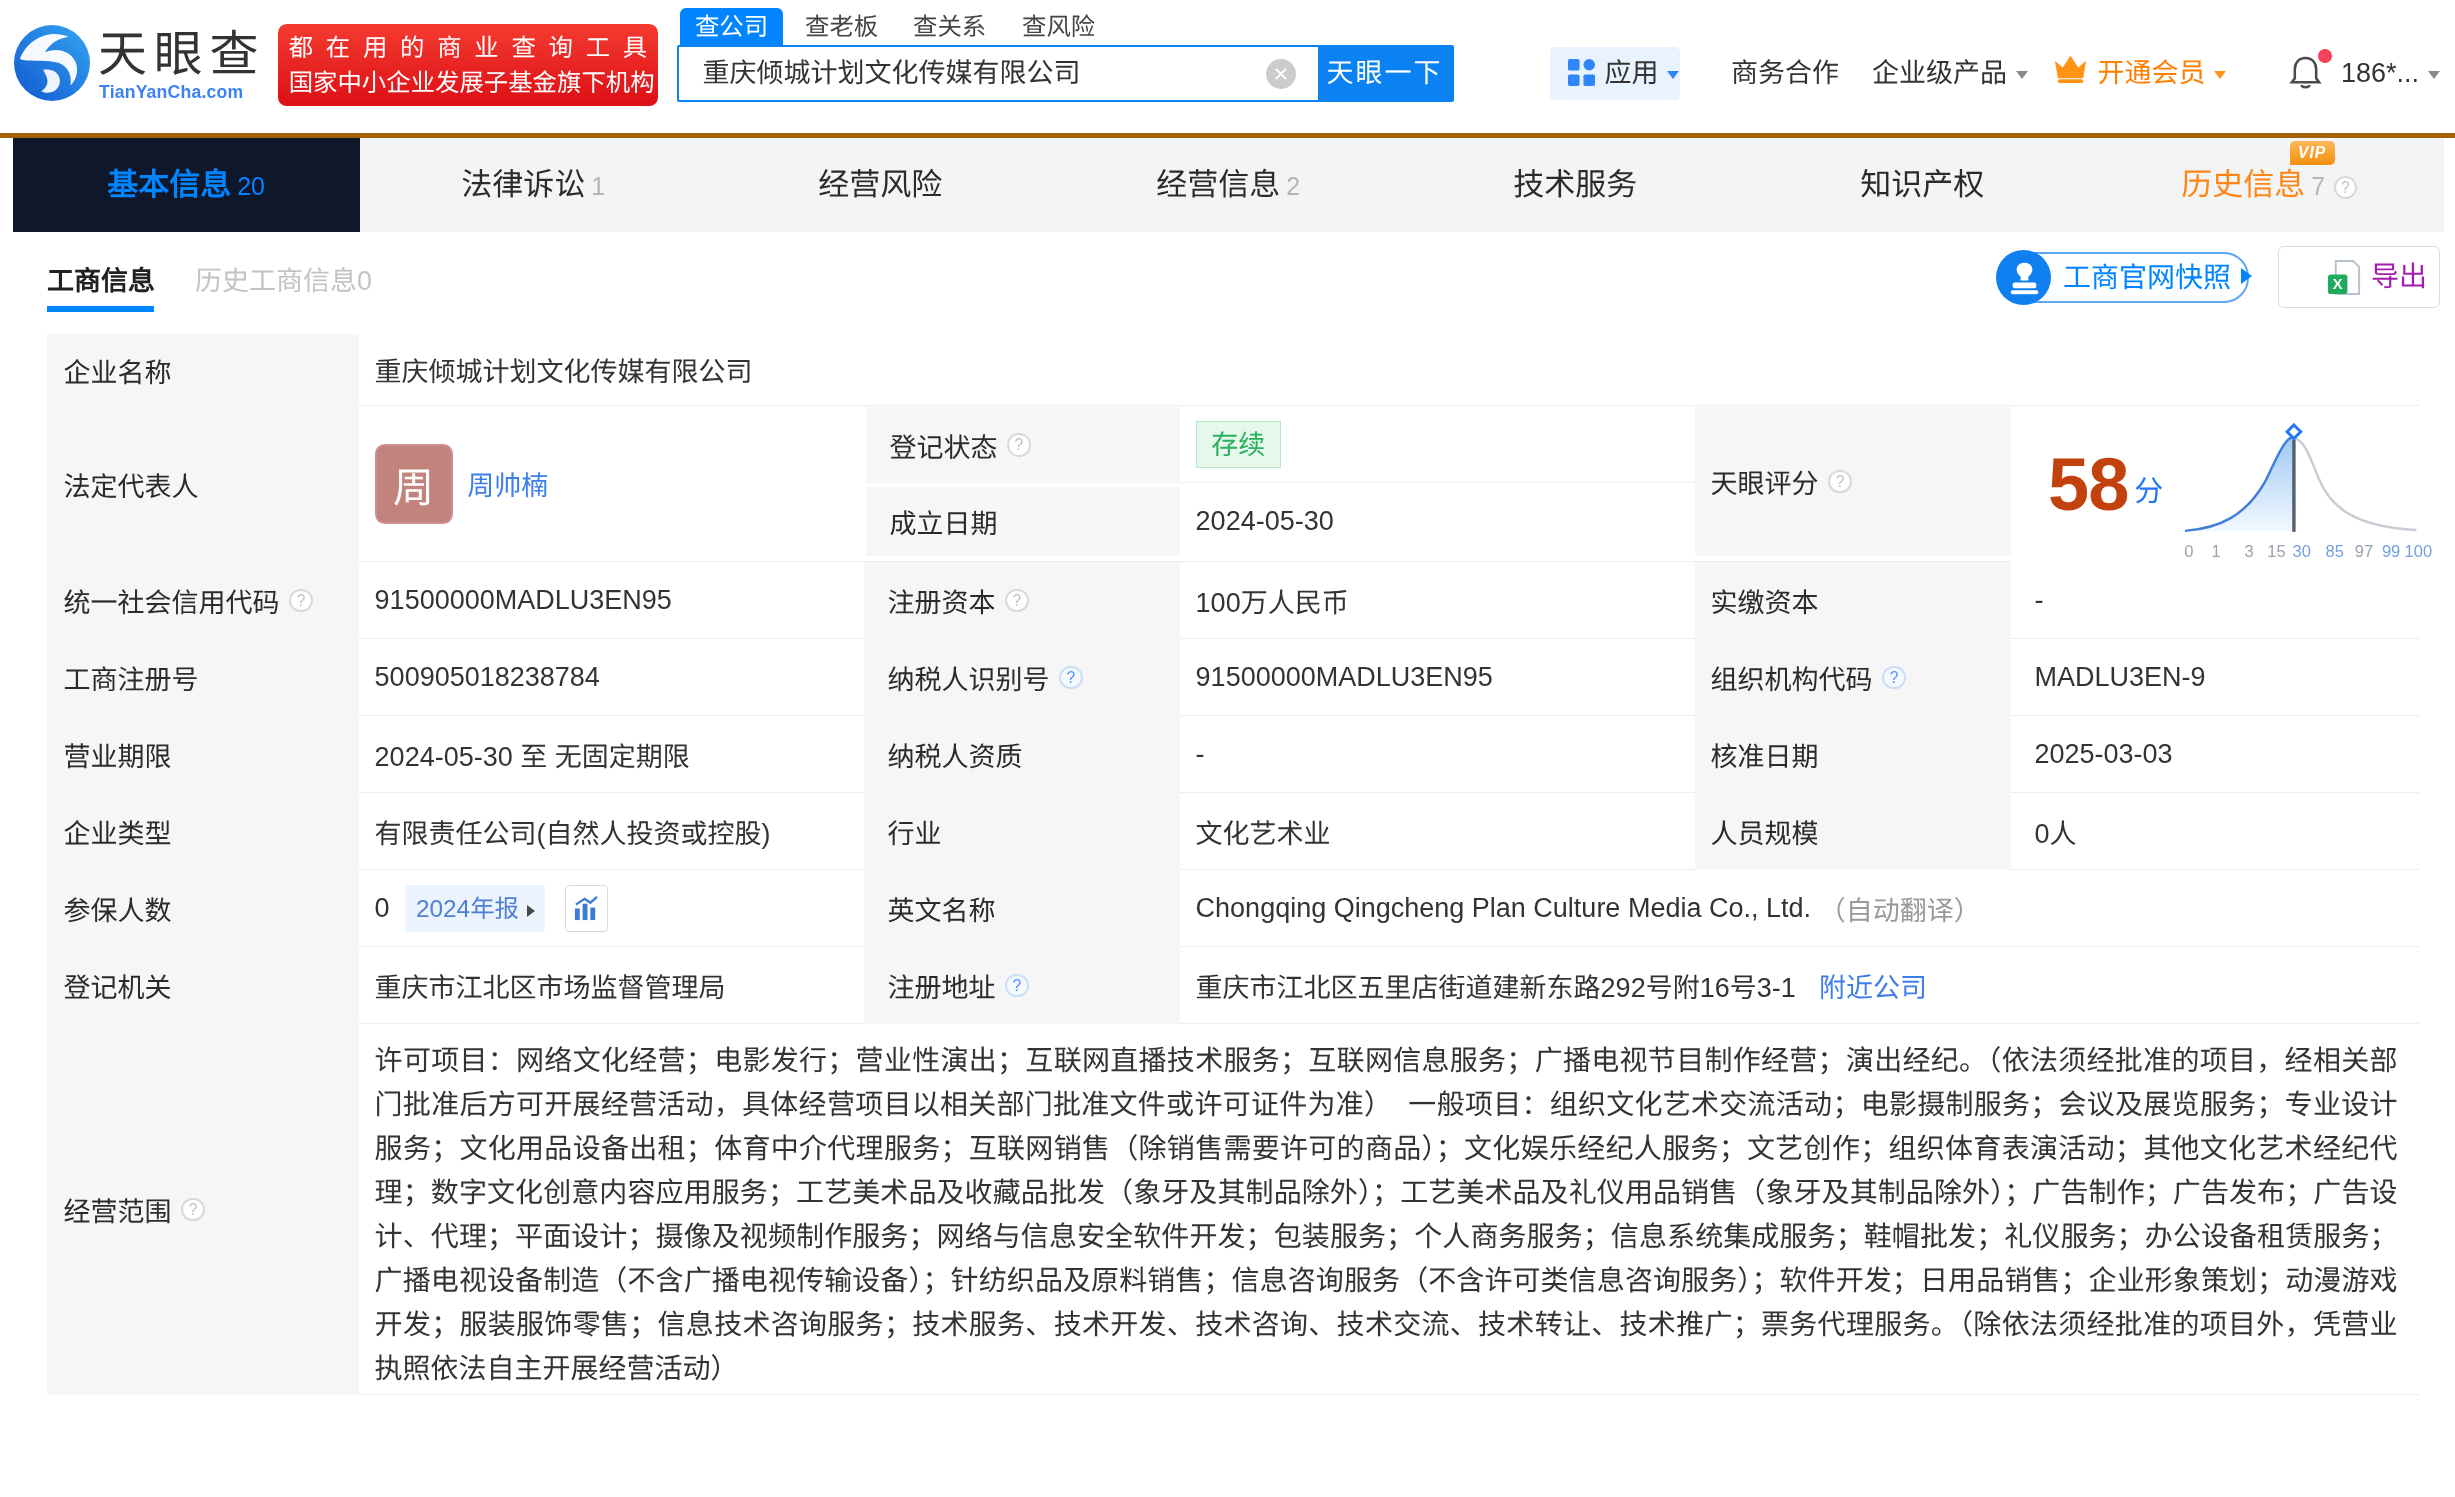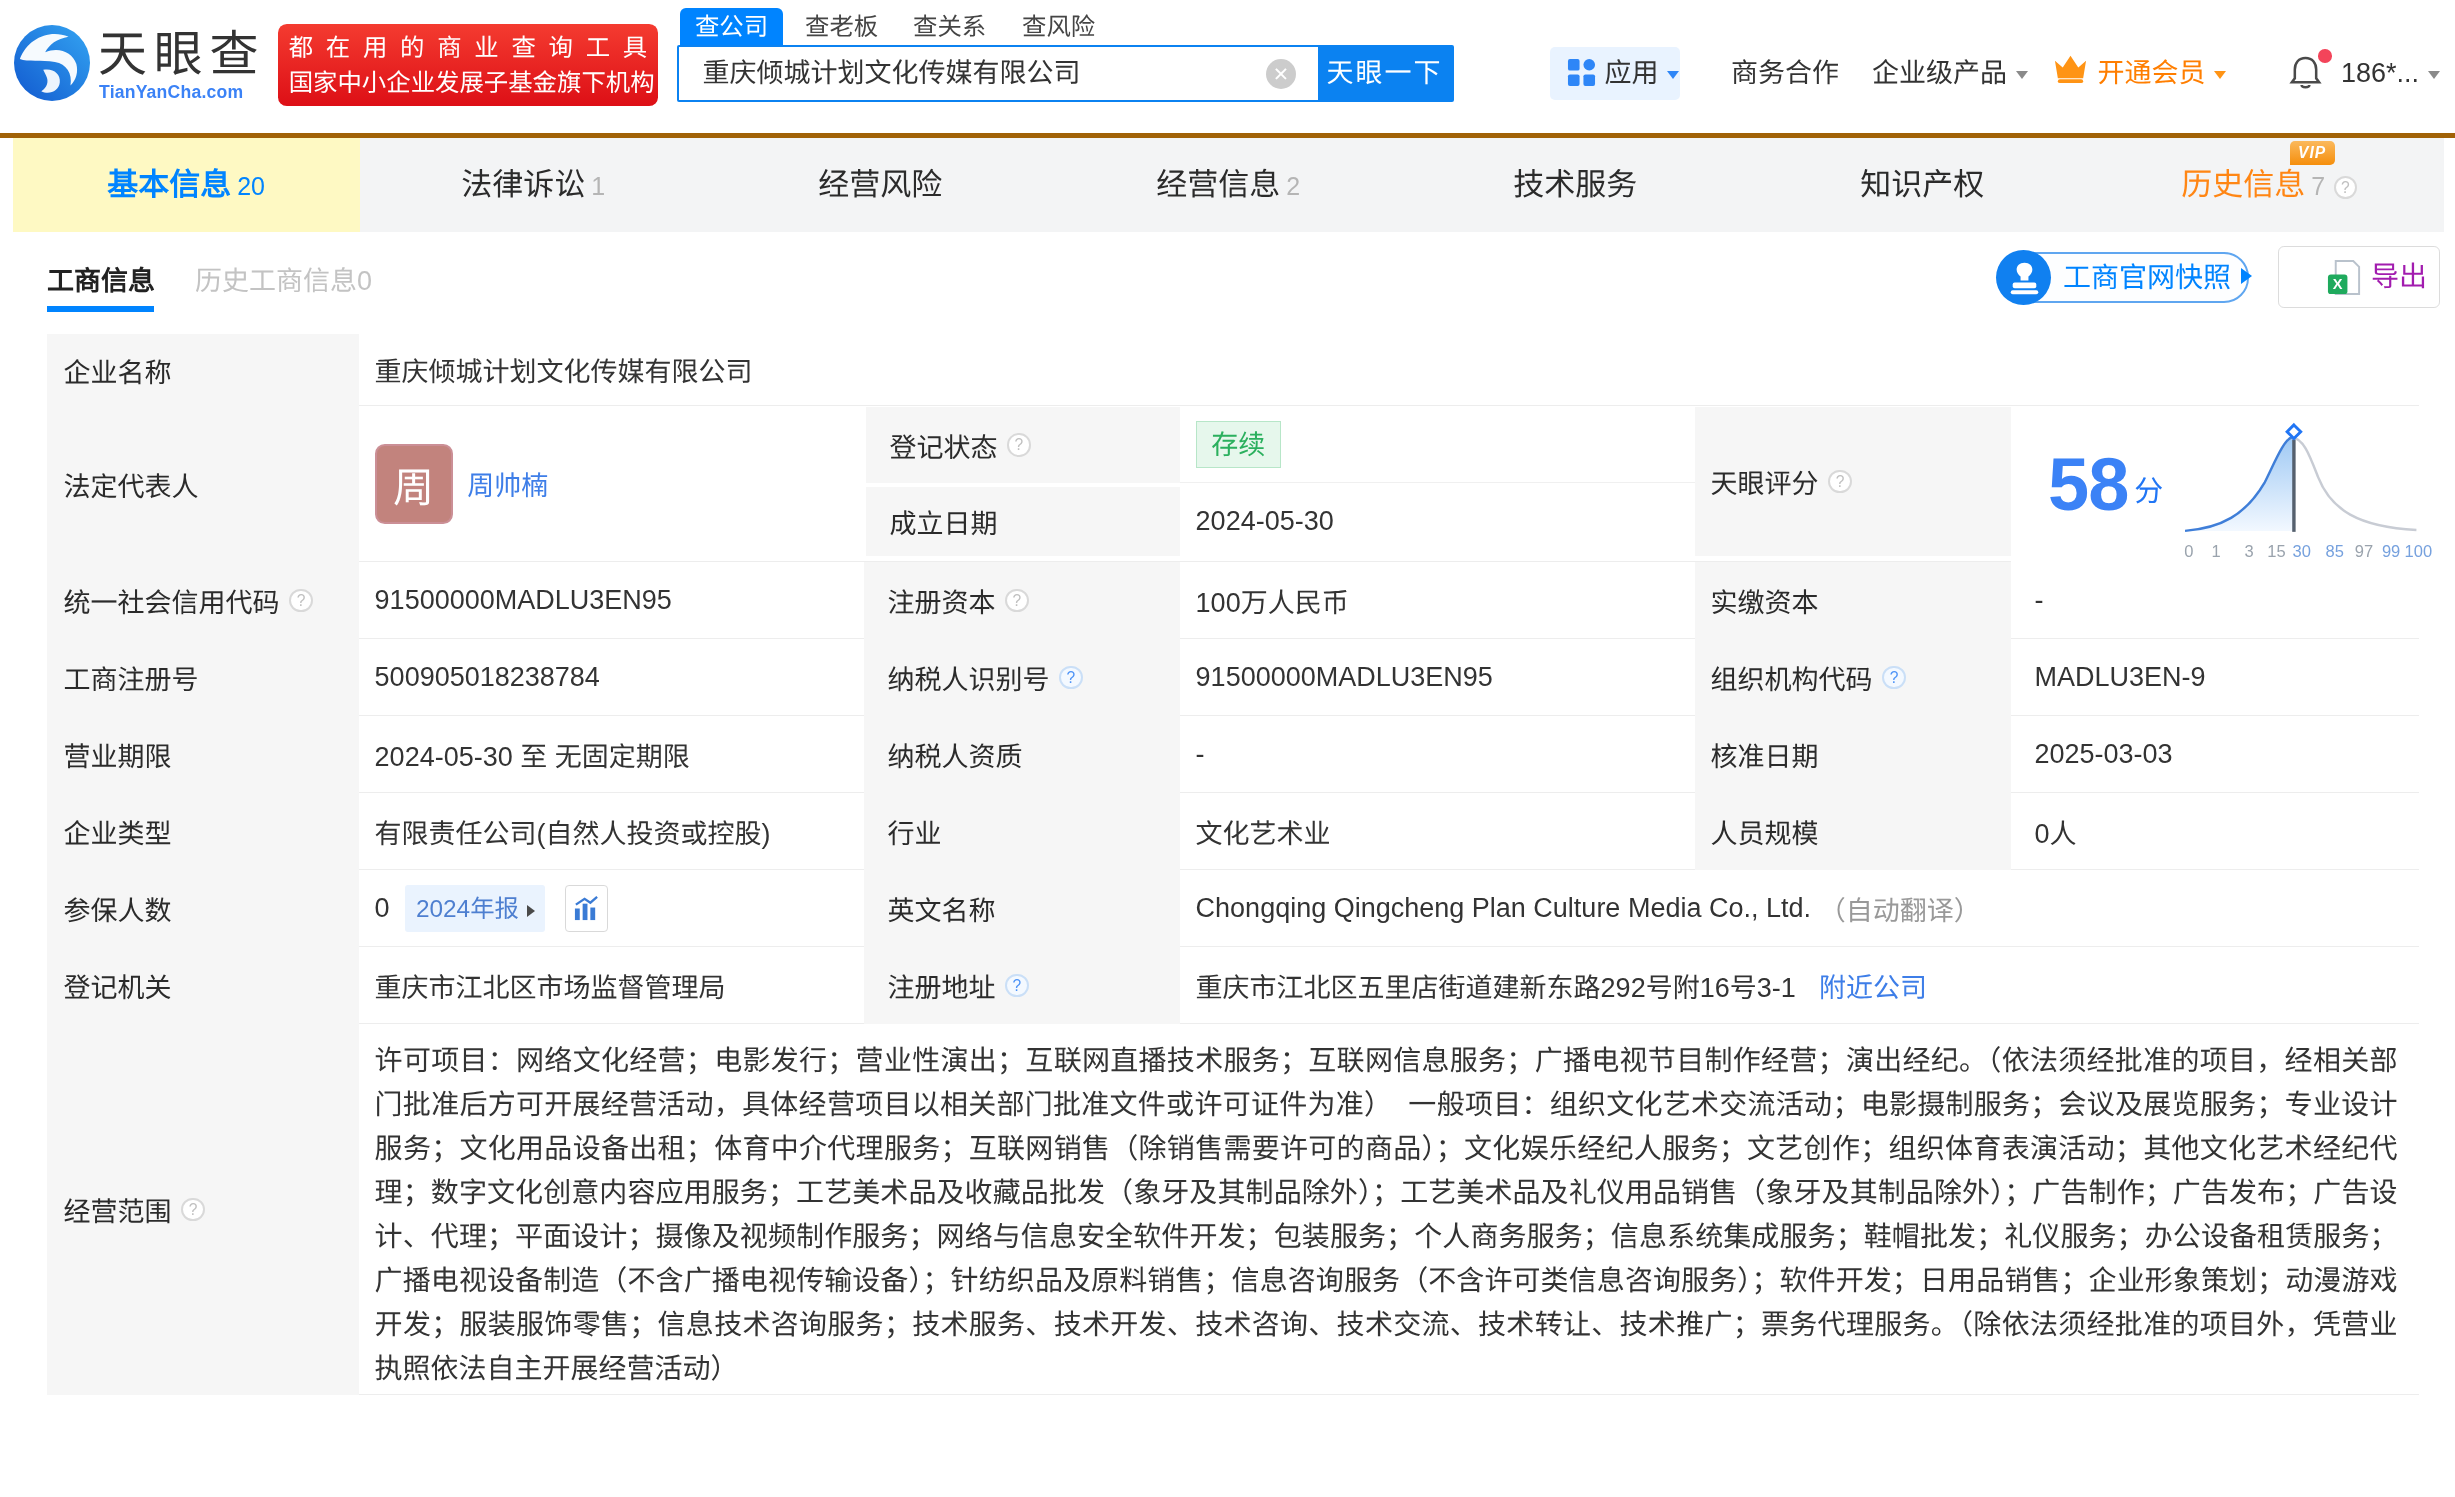--- a/index.html
+++ b/index.html
@@ -30,21 +30,21 @@
 #appbox { left:1550px; width:130px; background:#e9f3ff; border-radius:5px; padding-left:16.6px; }
 .caret { display:inline-block; width:0; height:0; border-left:6.8px solid transparent; border-right:6.8px solid transparent; border-top:8.8px solid #8a8a8a; vertical-align:middle; margin-left:8.8px; }
 #vip-ico { display:inline-block; vertical-align:-3.9px; }
 #bell { position:absolute; left:2289px; top:55px; }
 #belldot { position:absolute; left:2318px; top:49px; width:13.7px; height:13.7px; background:#f3445a; border-radius:50%; }
 
 
 #nav { position:absolute; left:12.7px; top:138px; width:2431px; height:94px; background:#f3f4f5; }
 .ntab { position:absolute; top:0; height:94px; line-height:94px; font-size:31px; color:#2b2b2b; text-align:center; width:347px; }
 .ncount { font-size:25px; color:#b5b5b5; margin-left:5.9px; }
-#ntab0 { left:0; background:#fef9c3; color:#0084ff; font-weight:700; }
+#ntab0 { left:0; background:#0f172a; color:#0084ff; font-weight:700; }
 #ntab0 .ncount { color:#0084ff; font-weight:400; }
 #ntab6 { color:#ff8614; }
 #vipbadge { position:absolute; left:2277px; top:2.9px; width:45px; height:24.4px; border-radius:4.9px 4.9px 4.9px 0;
   background:linear-gradient(180deg,#fbb95c,#f58e0c); color:#fff; font-size:15.6px; font-weight:700; font-style:italic;
   text-align:center; line-height:24.4px; letter-spacing:1px; }
 .qm { display:inline-block; width:23.4px; height:23.4px; border-radius:50%; border:2px solid #d9d9d9; color:#c0c0c0;
   font-size:15.6px; line-height:19.5px; text-align:center; vertical-align:2px; font-weight:400; background:#fff; }
 .qm.blue { border-color:#cadff7; color:#4d93f7; background:#f4f9ff; }
 
 
@@ -69,21 +69,21 @@
 .pad3 { padding-left:15.6px; }
 .vpad1 { padding-left:15.6px; }
 .vpad2 { padding-left:15.6px; }
 .vpad3 { padding-left:23.4px; }
 .tag-green { display:inline-block; height:47px; line-height:47px; padding:0 14.6px; background:#e6f7ec; color:#2bb05e; border:1px solid #b7e6c8; border-radius:0; font-size:27px; }
 .blue { color:#3e7ee8; }
 .gray { color:#999; }
 #avatar { width:78px; height:80px; background:#c2837d; border:2px solid #cb8f96; border-radius:9.8px; color:#fff; font-size:41px; display:flex; align-items:center; justify-content:center; }
 .tag-report { display:inline-block; height:47px; line-height:47px; padding:0 10.7px; background:#eaf3fe; color:#4e7fd0; font-size:24.4px; border-radius:2.9px; }
 .chartbtn { display:inline-block; width:43px; height:47px; border:1px solid #d9d9d9; border-radius:3.9px; background:#fff; text-align:center; }
-#score58 { font-size:74px; font-weight:700; color:#3b82f6; letter-spacing:-1px; }
+#score58 { font-size:74px; font-weight:700; color:#c2410c; letter-spacing:-1px; }
 #scorefen { font-size:29px; color:#2176f5; margin-left:5.9px; margin-top:25px; }
 </style>
 </head>
 <body>
 <div id="page">
 
   <div id="hdr">
     <svg class="abs" style="left:13.7px;top:25px" width="76" height="76" viewBox="0 0 78 78">
       <defs>
           <linearGradient id="lg1" x1="1" y1="0" x2="0" y2="1">

